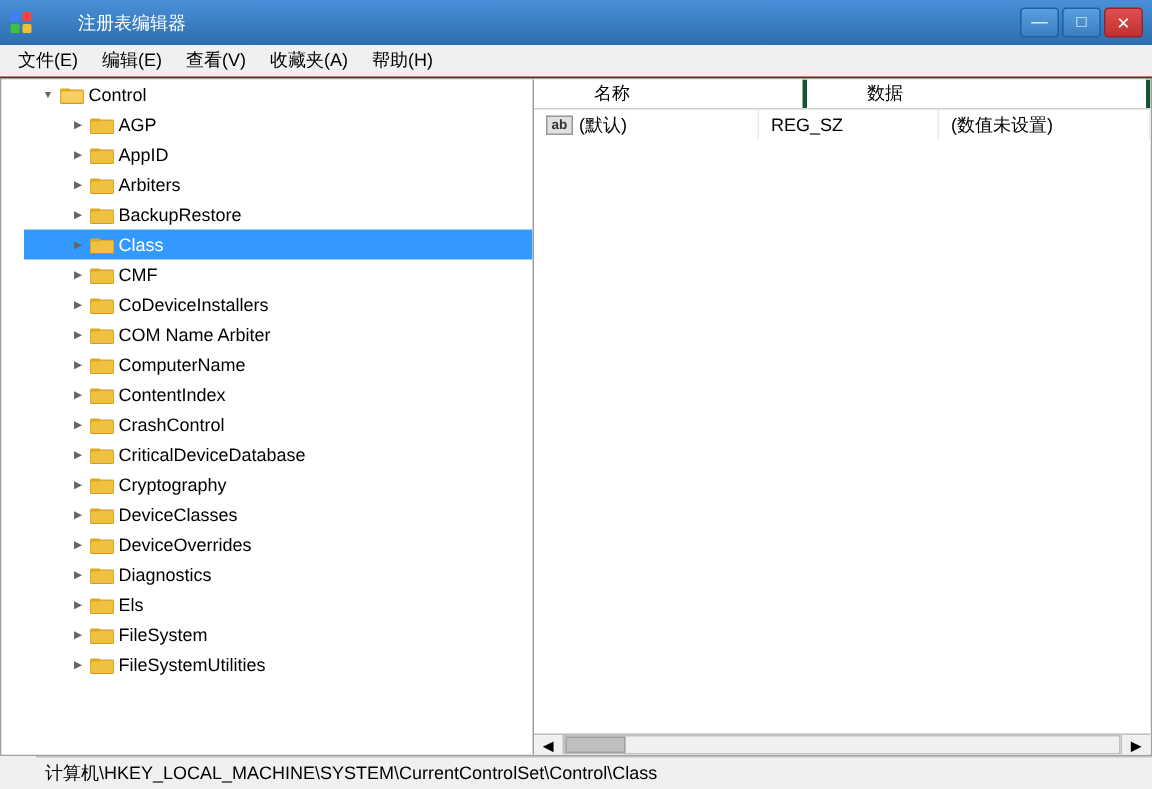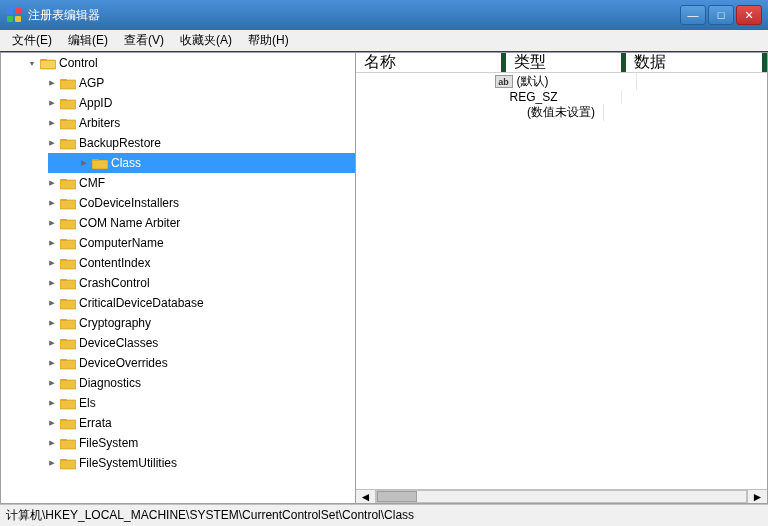--- a/index.html
+++ b/index.html
@@ -15,20 +15,21 @@
 
     
     .title-bar {
       background: linear-gradient(to bottom, #4a90d9, #2c6fad);
       height: 30px;
       display: flex;
       align-items: center;
       padding: 0 6px;
       color: white;
       user-select: none;
+      gap: 24px;
     }
     .title-bar-icon {
       width: 16px;
       height: 16px;
       margin-right: 6px;
       flex-shrink: 0;
     }
     .title-bar-text {
       flex: 1;
       font-size: 12px;
@@ -111,21 +112,20 @@
       display: flex;
       align-items: center;
       height: 20px;
       padding-left: 4px;
       cursor: pointer;
       white-space: nowrap;
     }
     .tree-item.selected {
       background: #3399ff;
       color: white;
-      margin-left: 32px;
     }
     .tree-expand {
       width: 16px;
       height: 16px;
       display: flex;
       align-items: center;
       justify-content: center;
       font-size: 9px;
       color: #666;
       flex-shrink: 0;
@@ -156,39 +156,39 @@
     }
     .right-header {
       display: flex;
       background: white;
       border-bottom: 1px solid #d0d0d0;
       height: 20px;
       align-items: center;
     }
     .col-header {
       padding: 2px 8px;
-      font-size: 16px;
-      border-right: 5px solid #14532d;
+      font-size: 12px;
+      border-right: 3px solid #14532d;
       height: 100%;
       display: flex;
       align-items: center;
+      margin-left: 32px;
     }
     .col-name { width: 150px; }
     .col-type { width: 120px; }
     .col-data { flex: 1; }
     .right-content {
       flex: 1;
       overflow: auto;
     }
     .reg-row {
       display: flex;
       align-items: center;
       height: 20px;
       padding: 0;
-      flex-direction: column;
     }
     .reg-cell {
       padding: 0 8px;
       height: 100%;
       display: flex;
       align-items: center;
       border-right: 1px solid #e8e8e8;
     }
     .reg-cell.name { width: 150px; }
     .reg-cell.type { width: 120px; }
@@ -210,20 +210,21 @@
 
     
     .status-bar {
       height: 22px;
       background: #f0f0f0;
       border-top: 1px solid #c0c0c0;
       display: flex;
       align-items: center;
       padding: 0 6px;
       font-size: 12px;
+      margin-left: 24px;
     }
 
     
     .h-scrollbar {
       height: 14px;
       background: #f0f0f0;
       border-top: 1px solid #c0c0c0;
       display: flex;
       align-items: center;
     }
@@ -457,49 +458,38 @@
           <span>Els</span>
         </div>
         <div class="tree-item">
           <span style="width:24px;display:inline-block;flex-shrink:0;"></span>
           <span class="tree-expand has-arrow"></span>
           <span class="folder-icon"><svg width="16" height="14" viewBox="0 0 16 14">
     <rect x="0" y="4" width="16" height="9" rx="1" fill="#f0c040" stroke="#c08000" stroke-width="0.5"></rect>
     <rect x="0" y="3" width="7" height="2" rx="1" fill="#e0a820"></rect>
 
   </svg></span>
-          <span>Errata</span>
-        </div>
-        <div class="tree-item">
-          <span style="width:24px;display:inline-block;flex-shrink:0;"></span>
-          <span class="tree-expand has-arrow"></span>
-          <span class="folder-icon"><svg width="16" height="14" viewBox="0 0 16 14">
-    <rect x="0" y="4" width="16" height="9" rx="1" fill="#f0c040" stroke="#c08000" stroke-width="0.5"></rect>
-    <rect x="0" y="3" width="7" height="2" rx="1" fill="#e0a820"></rect>
-
-  </svg></span>
           <span>FileSystem</span>
         </div>
         <div class="tree-item">
           <span style="width:24px;display:inline-block;flex-shrink:0;"></span>
           <span class="tree-expand has-arrow"></span>
           <span class="folder-icon"><svg width="16" height="14" viewBox="0 0 16 14">
     <rect x="0" y="4" width="16" height="9" rx="1" fill="#f0c040" stroke="#c08000" stroke-width="0.5"></rect>
     <rect x="0" y="3" width="7" height="2" rx="1" fill="#e0a820"></rect>
 
   </svg></span>
           <span>FileSystemUtilities</span>
         </div>
       </div>
   </div>
 
   <div class="right-panel">
     <div class="right-header">
       <div class="col-header col-name">名称</div>
-      <div class="col-header col-type">类型</div>
       <div class="col-header col-data">数据</div>
     </div>
     <div class="right-content" id="registry-values">
     <div class="reg-row">
     <div class="reg-cell name">
             <span class="ab-icon">ab</span>
             <span>(默认)</span>
           </div>
     <div class="reg-cell type">REG_SZ</div>
     <div class="reg-cell val">(数值未设置)</div>

